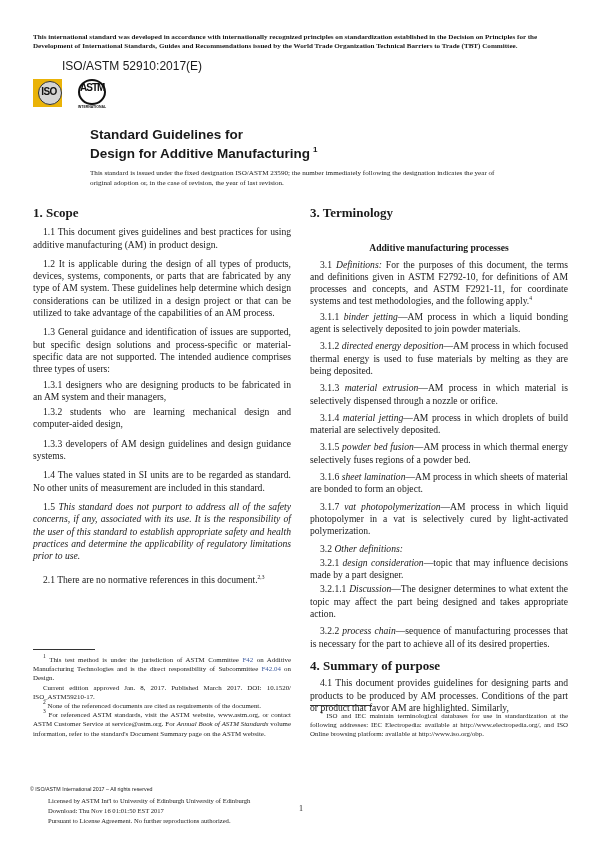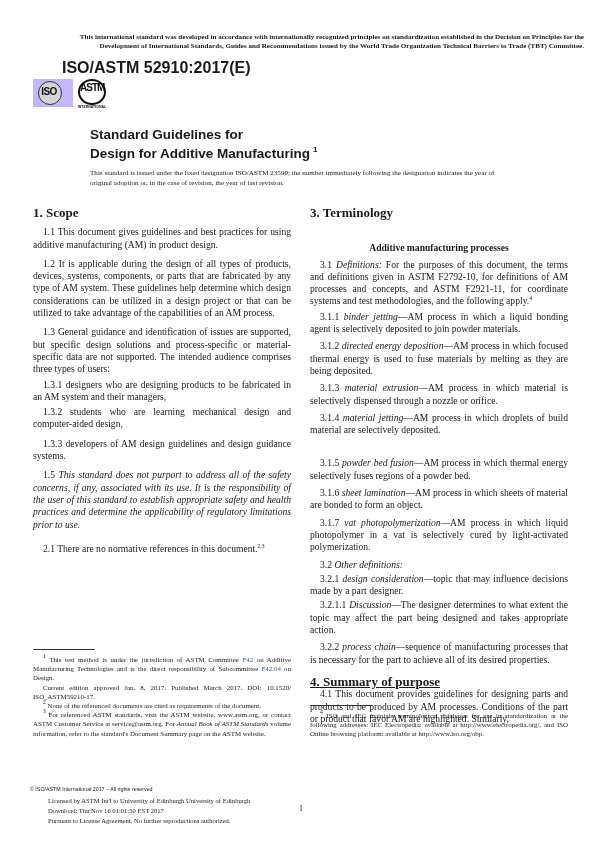--- a/index.html
+++ b/index.html
@@ -1,20 +1,20 @@
 <!DOCTYPE html>
 <html><head>
 <meta charset="utf-8">
 <style>
   html, body { margin: 0; padding: 0; background: #ffffff; }
   body { width: 600px; height: 850px; position: relative; overflow: hidden; color: #1a1a1a; font-family: "Liberation Serif", serif; }
   .abs { position: absolute; }
-  .notice { left: 44px; top: 33px; width: 540px; text-align: right; font-size: 7.1px; line-height: 9px; font-weight: bold; font-family: "Liberation Serif", serif; }
-  .designation { left: 30px; top: 59px; font-family: "Liberation Sans", sans-serif; font-weight: bold; font-size: 16px; padding-left: 32px; }
-  .logo-iso { left: 33px; top: 79px; width: 40px; height: 28px; background: #c4b5fd; }
+  .notice { left: 33px; top: 33px; width: 540px; text-align: left; font-size: 7.1px; line-height: 9px; font-weight: bold; font-family: "Liberation Serif", serif; }
+  .designation { left: 30px; top: 59px; font-family: "Liberation Sans", sans-serif; font-weight: normal; font-size: 12px; padding-left: 32px; }
+  .logo-iso { left: 33px; top: 79px; width: 29px; height: 28px; background: #eab308; }
   .logo-iso .ring { position: absolute; left: 5px; top: 2px; width: 22px; height: 22px; border-radius: 50%; background: #d4d4d4; border: 1px solid #333; }
   .logo-iso .txt { position: absolute; left: 0; top: 7px; width: 32px; text-align: center; font-family: "Liberation Sans", sans-serif; font-weight: bold; font-size: 10px; color: #111; letter-spacing: -0.5px; }
   .logo-astm { left: 74px; top: 77px; width: 34px; height: 32px; }
   .logo-astm .a { position: absolute; left: 4px; top: 2px; width: 24px; height: 22px; border: 2px solid #111; border-radius: 50%; }
   .logo-astm .t { position: absolute; left: 6px; top: 5px; width: 22px; text-align: center; font-family: "Liberation Sans", sans-serif; font-weight: bold; font-size: 10px; color: #111; letter-spacing: -1px; }
   .logo-astm .intl { position: absolute; left: 0; top: 28px; width: 36px; text-align: center; font-family: "Liberation Sans", sans-serif; font-weight: bold; font-size: 3.5px; }
   .title { left: 90px; top: 127px; font-family: "Liberation Sans", sans-serif; font-weight: bold; font-size: 13.5px; line-height: 15px; }
   .title sup { font-size: 8px; vertical-align: 6px; margin-left: 3px; }
   .issued { left: 90px; top: 168px; width: 420px; font-size: 7.1px; line-height: 10px; }
   .col { font-size: 9.6px; line-height: 12.3px; text-align: justify; }
@@ -57,51 +57,52 @@
 <div class="abs issued">This standard is issued under the fixed designation ISO/ASTM 23590; the number immediately following the designation indicates the year of original adoption or, in the case of revision, the year of last revision.</div>
 
 <div class="abs col colL" style="top:207px;">
   <div class="h" style="margin-bottom:7px;">1. Scope</div>
   <p class="p" style="margin-bottom:7px;">1.1 This document gives guidelines and best practices for using additive manufacturing (AM) in product design.</p>
   <p class="p" style="margin-bottom:7px;">1.2 It is applicable during the design of all types of products, devices, systems, components, or parts that are fabricated by any type of AM system. These guidelines help determine which design considerations can be utilized in a design project or that can be utilized to take advantage of the capabilities of an AM process.</p>
   <p class="p" style="margin-bottom:3px;">1.3 General guidance and identification of issues are supported, but specific design solutions and process-specific or material-specific data are not supported. The intended audience comprises three types of users:</p>
   <p class="p" style="margin-bottom:3px;">1.3.1 designers who are designing products to be fabricated in an AM system and their managers,</p>
   <p class="p" style="margin-bottom:3px;">1.3.2 students who are learning mechanical design and computer-aided design,</p>
   <p class="p" style="margin-bottom:7px;margin-top:7px;">1.3.3 developers of AM design guidelines and design guidance systems.</p>
+  <p class="p" style="margin-bottom:7px;">1.4 The values stated in SI units are to be regarded as standard. No other units of measurement are included in this standard.</p>
   <p class="p" style="margin-bottom:12px;"><span>1.5</span> <i>This standard does not purport to address all of the safety concerns, if any, associated with its use. It is the responsibility of the user of this standard to establish appropriate safety and health practices and determine the applicability of regulatory limitations prior to use.</i></p>
   <p class="p"><span>2.1 There are no normative references in this document.</span><sup class="fn">2,3</sup></p>
 </div>
 
 <div class="abs rule" style="left:33px; top:649px; width:62px;"></div>
 <div class="abs foot" style="left:33px; top:655px; width:258px;">
   <p><sup class="fn">1</sup> <span>This test method is under the jurisdiction of ASTM Committee</span> <span class="link">F42</span> <span>on Additive Manufacturing Technologies and is the direct responsibility of Subcommittee</span> <span class="link">F42.04</span> <span>on Design.</span></p>
   <p>Current edition approved Jan. 8, 2017. Published March 2017. DOI: 10.1520/ ISO_ASTM59210-17.</p>
   <p><sup class="fn">2</sup> <span>None of the referenced documents are cited as requirements of the document.</span></p>
   <p><sup class="fn">3</sup> <span>For referenced ASTM standards, visit the ASTM website, www.astm.org, or contact ASTM Customer Service at service@astm.org. For</span> <i>Annual Book of ASTM Standards</i> <span>volume information, refer to the standard's Document Summary page on the ASTM website.</span></p>
 </div>
 
 <div class="abs col colR" style="top:207px;">
   <div class="h" style="margin-bottom:23px;">3. Terminology</div>
   <div class="sub" style="margin-bottom:4px;">Additive manufacturing processes</div>
   <p class="p" style="margin-bottom:3px;"><span>3.1</span> <i>Definitions:</i> <span>For the purposes of this document, the terms and definitions given in ASTM F2792-10, for definitions of AM processes and concepts, and ASTM F2921-11, for coordinate systems and test methodologies, and the following apply.</span><sup class="fn">4</sup></p>
 
   <p class="p" style="margin-bottom:5px;"><span>3.1.1</span> <i>binder jetting</i><span>—AM process in which a liquid bonding agent is selectively deposited to join powder materials.</span></p>
   <p class="p" style="margin-bottom:5px;"><span>3.1.2</span> <i>directed energy deposition</i><span>—AM process in which focused thermal energy is used to fuse materials by melting as they are being deposited.</span></p>
   <p class="p" style="margin-bottom:5px;"><span>3.1.3</span> <i>material extrusion</i><span>—AM process in which material is selectively dispensed through a nozzle or orifice.</span></p>
-  <p class="p" style="margin-bottom:21px;"><span>3.1.4</span> <i>material jetting</i><span>—AM process in which droplets of build material are selectively deposited.</span></p>
+  <p class="p" style="margin-bottom:5px;"><span>3.1.4</span> <i>material jetting</i><span>—AM process in which droplets of build material are selectively deposited.</span></p>
   <p class="p" style="margin-bottom:5px;"><span>3.1.5</span> <i>powder bed fusion</i><span>—AM process in which thermal energy selectively fuses regions of a powder bed.</span></p>
   <p class="p" style="margin-bottom:5px;"><span>3.1.6</span> <i>sheet lamination</i><span>—AM process in which sheets of material are bonded to form an object.</span></p>
   <p class="p" style="margin-bottom:5px;"><span>3.1.7</span> <i>vat photopolymerization</i><span>—AM process in which liquid photopolymer in a vat is selectively cured by light-activated polymerization.</span></p>
 
   <p class="p" style="margin-bottom:2px;"><span>3.2</span> <i>Other definitions:</i></p>
   <p class="p" style="margin-bottom:2px;"><span>3.2.1</span> <i>design consideration</i><span>—topic that may influence decisions made by a part designer.</span></p>
   <p class="p" style="margin-bottom:5px;"><span>3.2.1.1</span> <i>Discussion</i><span>—The designer determines to what extent the topic may affect the part being designed and takes appropriate action.</span></p>
   <p class="p" style="margin-bottom:10px;"><span>3.2.2</span> <i>process chain</i><span>—sequence of manufacturing processes that is necessary for the part to achieve all of its desired properties.</span></p>
 
-  <div class="h" style="text-decoration:underline;">4. Summary of purpose</div>
+  <div class="h" style="margin-bottom:5px;">4. Summary of purpose</div>
   <p class="p">4.1 This document provides guidelines for designing parts and products to be produced by AM processes. Conditions of the part or product that favor AM are highlighted. Similarly,</p>
 </div>
 
 <div class="abs rule" style="left:310px; top:705px; width:62px;"></div>
 <div class="abs foot" style="left:310px; top:711px; width:258px;">
   <p><sup class="fn">4</sup> <span>ISO and IEC maintain terminological databases for use in standardization at the following addresses: IEC Electropedia: available at http://www.electropedia.org/, and ISO Online browsing platform: available at http://www.iso.org/obp.</span></p>
 </div>
 
 <div class="abs copyright">© ISO/ASTM International 2017 – All rights reserved</div>
 <div class="abs license">

